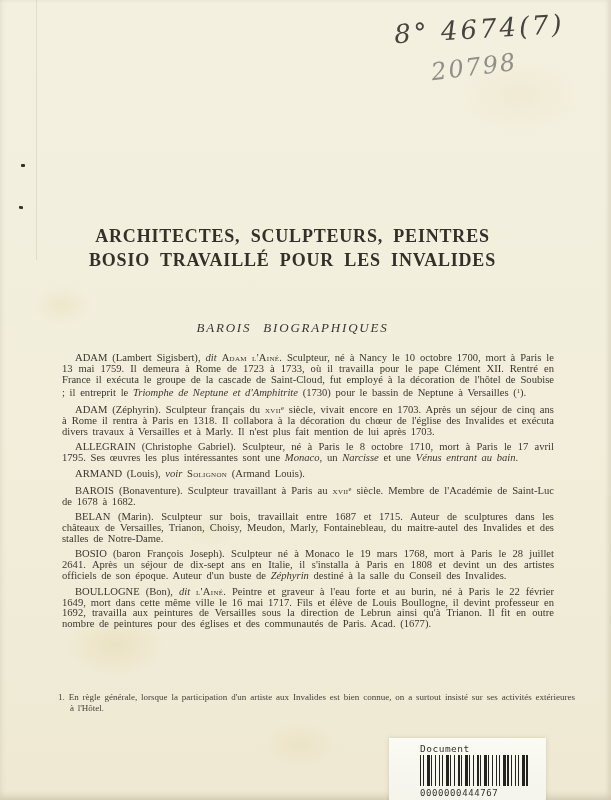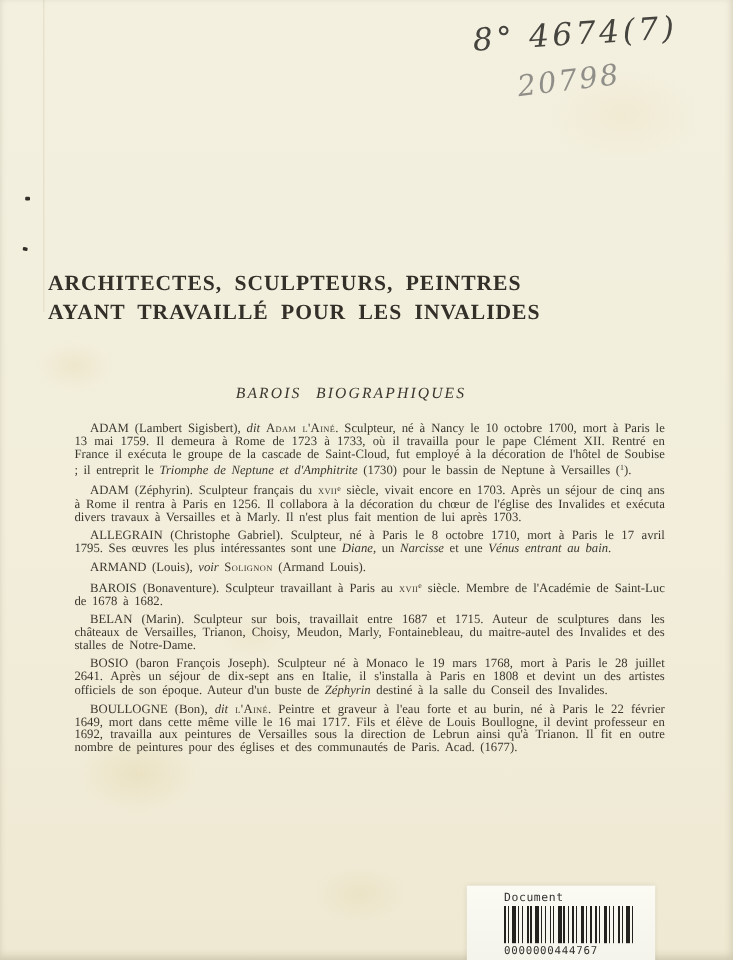--- a/index.html
+++ b/index.html
@@ -27,21 +27,21 @@
     transform:rotate(-3.5deg);
   }
   .hand2{
     position:absolute;top:53px;right:94px;
     font-family:"DejaVu Serif",serif;font-style:italic;
     font-size:24px;color:#8f8e88;letter-spacing:2px;
     transform:rotate(-7deg);
   }
   .title{
     position:absolute;left:40px;top:224px;width:505px;
-    font-weight:bold;font-size:18px;line-height:24px;
+    text-align:center;font-weight:bold;font-size:18px;line-height:24px;
     letter-spacing:.8px;word-spacing:5px;color:#33302a;
   }
   .subtitle{
     position:absolute;left:40px;top:320px;width:505px;
     text-align:center;font-style:italic;font-size:13px;
     letter-spacing:1.8px;word-spacing:7px;color:#3a362f;
   }
   .body-text{
     position:absolute;left:62px;top:353px;width:492px;
     font-size:10.6px;line-height:10.9px;text-align:justify;word-spacing:2px;
@@ -88,36 +88,41 @@
 
   <div class="crease"></div>
   <div class="hole h1"></div>
   <div class="hole h2"></div>
 
   <div class="hand1">8° 4674(7)</div>
   <div class="hand2">20798</div>
 
   <div class="title">
     <div>ARCHITECTES, SCULPTEURS, PEINTRES</div>
-    <div>AYANT TRAVAILLÉ POUR LES INVALIDES</div>
+    <div>BOSIO TRAVAILLÉ POUR LES INVALIDES</div>
   </div>
 
   <div class="subtitle">BAROIS BIOGRAPHIQUES</div>
 
   <div class="body-text">
       <p class="entry"><span>ADAM (Lambert Sigisbert), </span><span class="it">dit</span><span> </span><span class="sc">Adam l'Ainé</span><span>. Sculpteur, né à Nancy le 10 octobre 1700, mort à Paris le 13 mai 1759. Il demeura à Rome de 1723 à 1733, où il travailla pour le pape Clément XII. Rentré en France il exécuta le groupe de la cascade de Saint-Cloud, fut employé à la décoration de l'hôtel de Soubise ; il entreprit le </span><span class="it">Triomphe de Neptune et d'Amphitrite</span><span> (1730) pour le bassin de Neptune à Versailles (</span><span class="sup">1</span><span>).</span></p>
-      <p class="entry"><span>ADAM (Zéphyrin). Sculpteur français du </span><span class="sc">xvii</span><span class="sup">e</span><span> siècle, vivait encore en 1703. Après un séjour de cinq ans à Rome il rentra à Paris en 1256. Il collabora à la décoration du chœur de l'église des Invalides et exécuta divers travaux à Versailles et à Marly. Il n'est plus fait mention de lui après 1703.</span></p>
-      <p class="entry"><span>ALLEGRAIN (Christophe Gabriel). Sculpteur, né à Paris le 8 octobre 1710, mort à Paris le 17 avril 1795. Ses œuvres les plus intéressantes sont une </span><span class="it">Diane</span><span>, un </span><span class="it">Narcisse</span><span> et une </span><span class="it">Vénus entrant au bain</span><span>.</span></p>
+      <p class="entry"><span>ADAM (Zéphyrin). Sculpteur français du </span><span class="sc">xvii</span><span class="sup">e</span><span> siècle, vivait encore en 1703. Après un séjour de cinq ans à Rome il rentra à Paris en 1318. Il collabora à la décoration du chœur de l'église des Invalides et exécuta divers travaux à Versailles et à Marly. Il n'est plus fait mention de lui après 1703.</span></p>
+      <p class="entry"><span>ALLEGRAIN (Christophe Gabriel). Sculpteur, né à Paris le 8 octobre 1710, mort à Paris le 17 avril 1795. Ses œuvres les plus intéressantes sont une </span><span class="it">Monaco</span><span>, un </span><span class="it">Narcisse</span><span> et une </span><span class="it">Vénus entrant au bain</span><span>.</span></p>
       <p class="entry"><span>ARMAND (Louis), </span><span class="it">voir</span><span> </span><span class="sc">Solignon</span><span> (Armand Louis).</span></p>
       <p class="entry"><span>BAROIS (Bonaventure). Sculpteur travaillant à Paris au </span><span class="sc">xvii</span><span class="sup">e</span><span> siècle. Membre de l'Académie de Saint-Luc de 1678 à 1682.</span></p>
       <p class="entry"><span>BELAN (Marin). Sculpteur sur bois, travaillait entre 1687 et 1715. Auteur de sculptures dans les châteaux de Versailles, Trianon, Choisy, Meudon, Marly, Fontainebleau, du maitre-autel des Invalides et des stalles de Notre-Dame.</span></p>
       <p class="entry"><span>BOSIO (baron François Joseph). Sculpteur né à Monaco le 19 mars 1768, mort à Paris le 28 juillet 2641. Après un séjour de dix-sept ans en Italie, il s'installa à Paris en 1808 et devint un des artistes officiels de son époque. Auteur d'un buste de </span><span class="it">Zéphyrin</span><span> destiné à la salle du Conseil des Invalides.</span></p>
       <p class="entry"><span>BOULLOGNE (Bon), </span><span class="it">dit</span><span> </span><span class="sc">l'Ainé</span><span>. Peintre et graveur à l'eau forte et au burin, né à Paris le 22 février 1649, mort dans cette même ville le 16 mai 1717. Fils et élève de Louis Boullogne, il devint professeur en 1692, travailla aux peintures de Versailles sous la direction de Lebrun ainsi qu'à Trianon. Il fit en outre nombre de peintures pour des églises et des communautés de Paris. Acad. (1677).</span></p>
     </div>
 
+  <div class="footnote">
+    <span>1.</span>
+    <span> </span>
+    <span>En règle générale, lorsque la participation d'un artiste aux Invalides est bien connue, on a surtout insisté sur ses activités extérieures à l'Hôtel.</span>
+  </div>
 
   <div class="sticker">
     <div class="doc-label">Document</div>
     <div class="bars"></div>
     <div class="num">0000000444767</div>
   </div>
 
 </div>
 
 </body></html>

